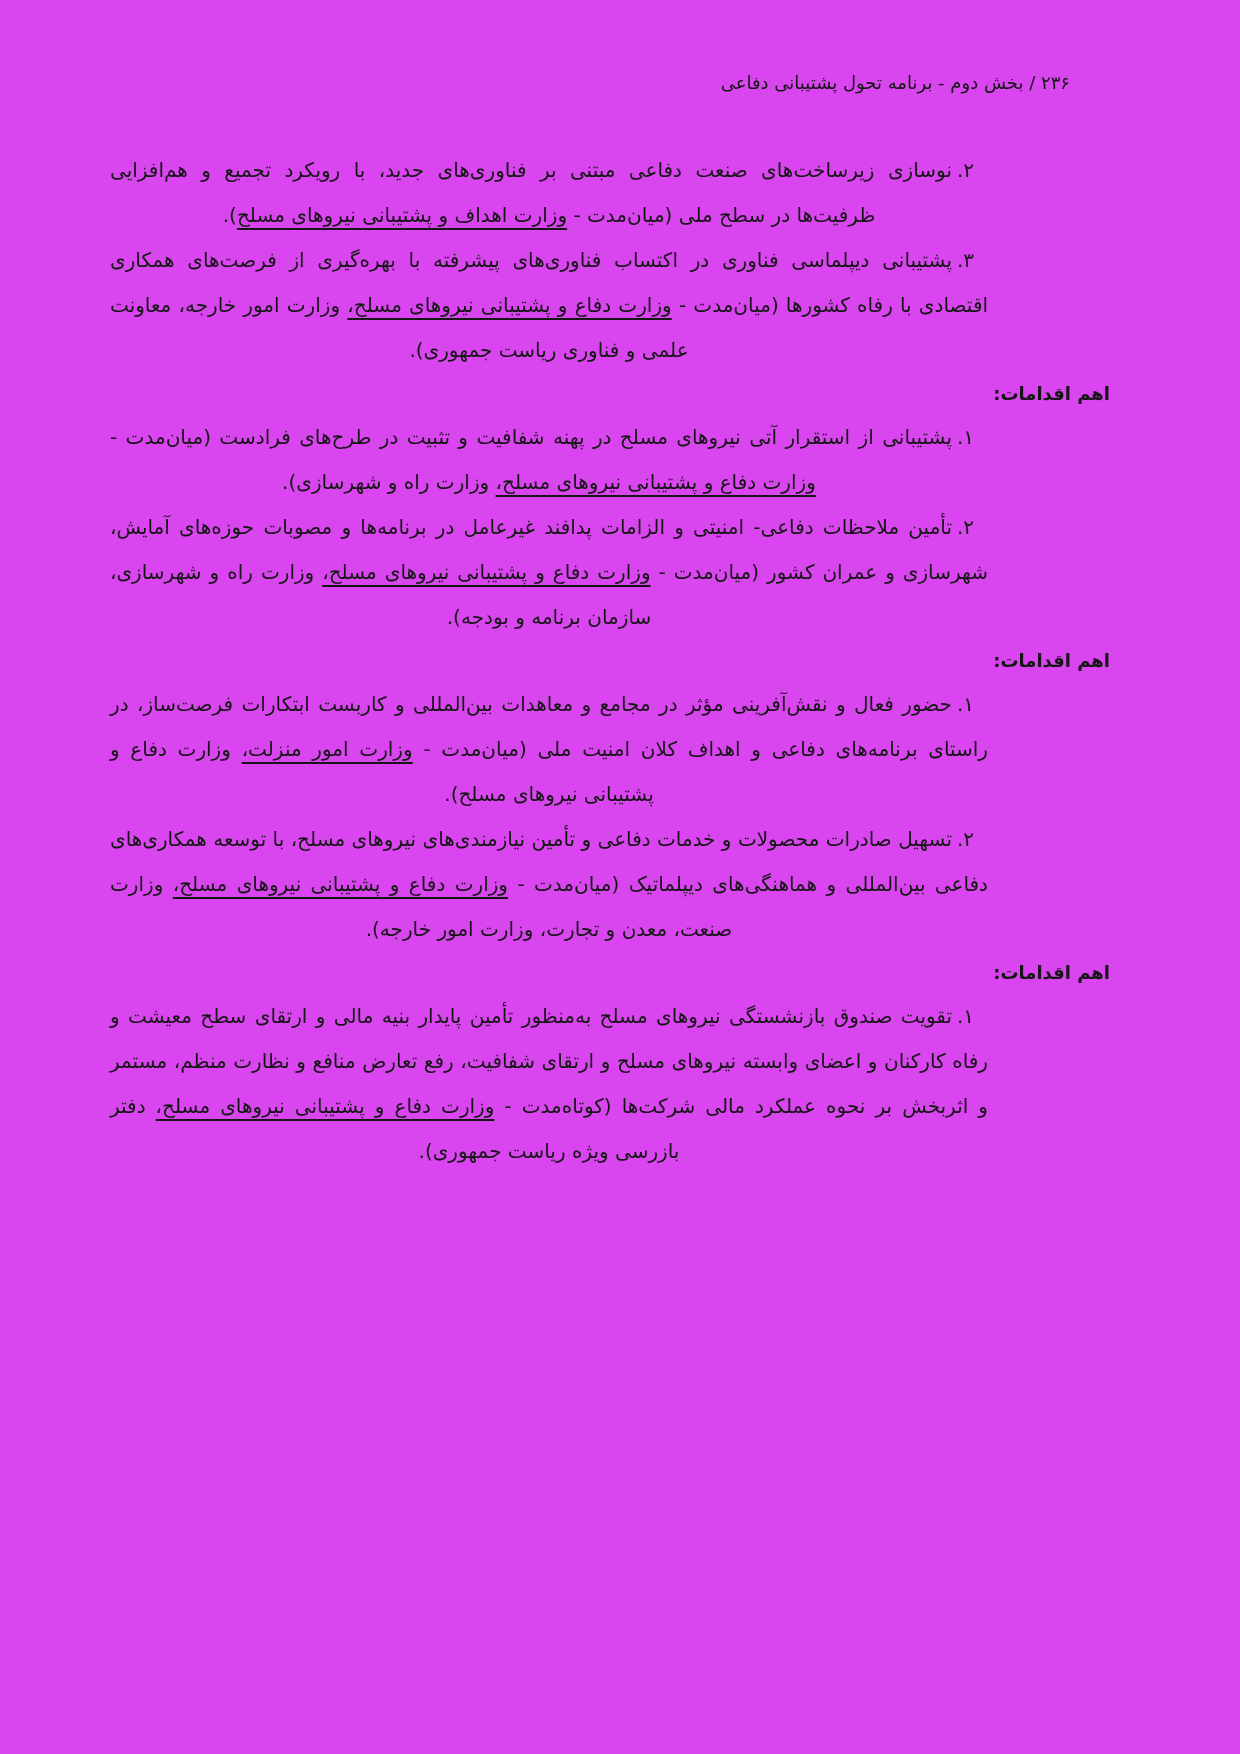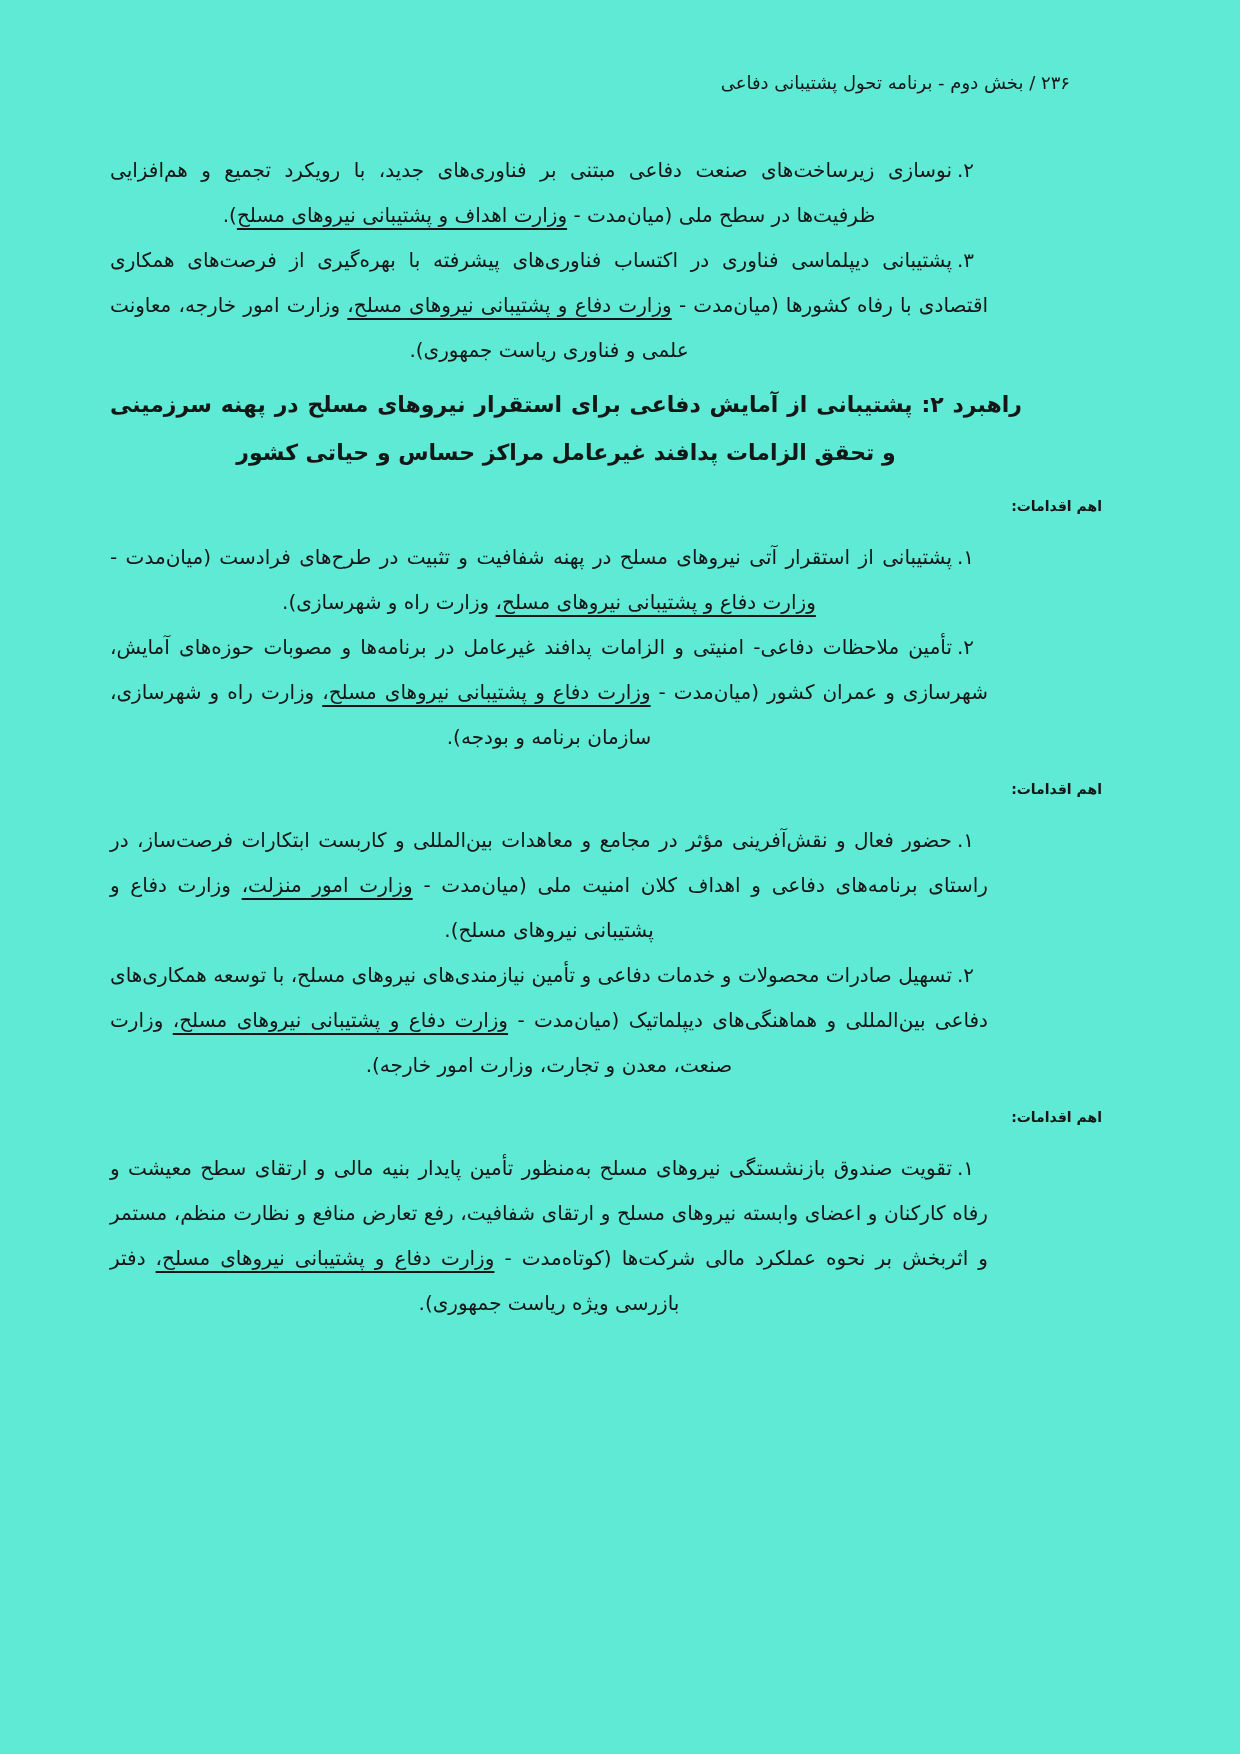--- a/index.html
+++ b/index.html
@@ -1,20 +1,20 @@
 <!DOCTYPE html>
 <html lang="fa" dir="rtl"><head>
 <meta charset="utf-8">
 <style>
   html, body { margin: 0; padding: 0; background: #ffffff; }
   .page {
     position: relative;
     width: 1240px;
     height: 1754px;
-    background: #5eead4;
+    background: #d946ef;
     direction: rtl;
     box-sizing: border-box;
     padding: 0 130px 0 108px;
     font-family: "DejaVu Sans", sans-serif;
     color: #161616;
     overflow: hidden;
   }
   .page-header {
     margin: 68px 40px 0 0;
     text-align: right;
@@ -51,42 +51,41 @@
     font-size: 22px;
     font-weight: bold;
     line-height: 48px;
     text-align: justify;
     text-align-last: center;
   }
   .gap-a { margin-top: 8px; }
   .gap-b { margin-top: 18px; }
   .gap-c { margin-top: 26px; }
   .actions-label {
-    margin: 8px;
-    font-size: 14px;
+    margin: 0;
+    font-size: 18px;
     font-weight: bold;
     line-height: 42px;
     text-align: right;
   }
 </style>
 </head>
 <body>
 
 <div class="page">
 
   <div class="page-header"><span>۲۳۶ / بخش دوم - برنامه تحول پشتیبانی دفاعی</span></div>
 
   <div class="body-text">
 
 
     <p class="body-p indent"><span class="num">۲.</span><span>نوسازی زیرساخت‌های صنعت دفاعی مبتنی بر فناوری‌های جدید، با رویکرد تجمیع و هم‌افزایی ظرفیت‌ها در سطح ملی (میان‌مدت - </span><span class="u">وزارت اهداف و پشتیبانی نیروهای مسلح</span><span>).</span></p>
 
     <p class="body-p indent"><span class="num">۳.</span><span>پشتیبانی دیپلماسی فناوری در اکتساب فناوری‌های پیشرفته با بهره‌گیری از فرصت‌های همکاری اقتصادی با رفاه کشورها (میان‌مدت - </span><span class="u">وزارت دفاع و پشتیبانی نیروهای مسلح،</span><span> وزارت امور خارجه، معاونت علمی و فناوری ریاست جمهوری).</span></p>
 
-    <h2 class="strategy-heading gap-a">راهبرد ۲: پشتیبانی از آمایش دفاعی برای استقرار نیروهای مسلح در پهنه سرزمینی و تحقق الزامات پدافند غیرعامل مراکز حساس و حیاتی کشور</h2>
     <p class="actions-label">اهم اقدامات:</p>
 
     <p class="body-p indent"><span class="num">۱.</span><span>پشتیبانی از استقرار آتی نیروهای مسلح در پهنه شفافیت و تثبیت در طرح‌های فرادست (میان‌مدت - </span><span class="u">وزارت دفاع و پشتیبانی نیروهای مسلح،</span><span> وزارت راه و شهرسازی).</span></p>
 
     <p class="body-p indent"><span class="num">۲.</span><span>تأمین ملاحظات دفاعی- امنیتی و الزامات پدافند غیرعامل در برنامه‌ها و مصوبات حوزه‌های آمایش، شهرسازی و عمران کشور (میان‌مدت - </span><span class="u">وزارت دفاع و پشتیبانی نیروهای مسلح،</span><span> وزارت راه و شهرسازی، سازمان برنامه و بودجه).</span></p>
 
     <p class="actions-label">اهم اقدامات:</p>
 
     <p class="body-p indent"><span class="num">۱.</span><span>حضور فعال و نقش‌آفرینی مؤثر در مجامع و معاهدات بین‌المللی و کاربست ابتکارات فرصت‌ساز، در راستای برنامه‌های دفاعی و اهداف کلان امنیت ملی (میان‌مدت - </span><span class="u">وزارت امور منزلت،</span><span> وزارت دفاع و پشتیبانی نیروهای مسلح).</span></p>
 

